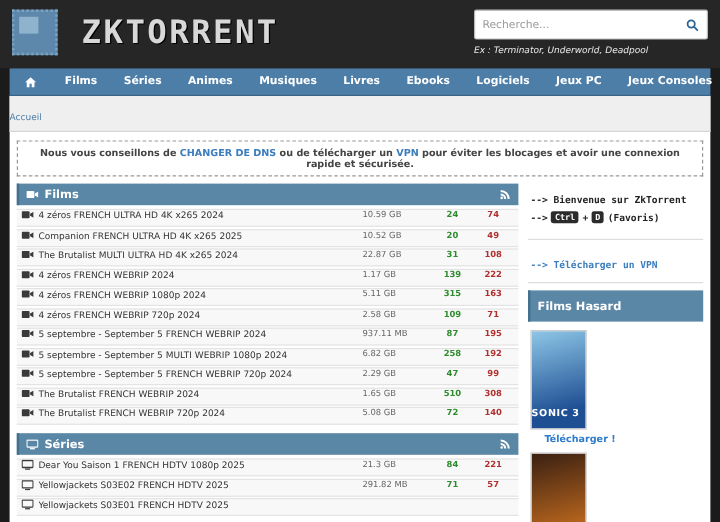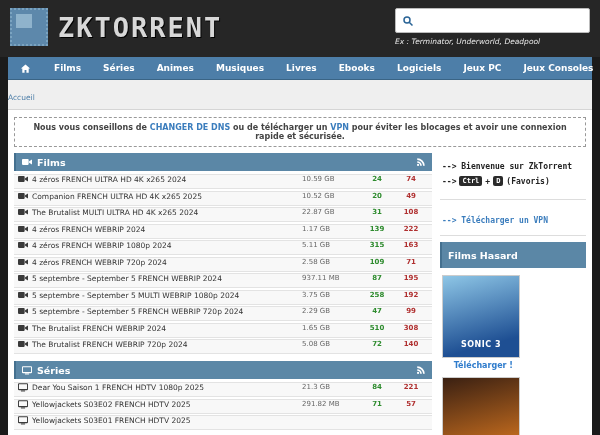--- a/index.html
+++ b/index.html
@@ -1,21 +1,21 @@
 <!DOCTYPE html>
 <html><head>
 <meta charset="utf-8">
 <style>
   * { margin:0; padding:0; box-sizing:border-box; }
   html,body { width:600px; height:435px; overflow:hidden; }
   body { background:#1b1b1b; font-family:"DejaVu Sans","Liberation Sans",sans-serif; }
 
   
   .site-header { height:57px; background:#262626; display:flex; align-items:flex-start; justify-content:space-between; padding:8px 10px 0 10px; }
-  .logo { display:flex; align-items:center; gap:10px; cursor:pointer; }
+  .logo { display:flex; align-items:center; gap:20px; cursor:pointer; }
   .logo-box { width:38px; height:38px; background:#5d88ab; border:2px dotted #7aa3c0; position:relative; }
   .logo-box:before { content:""; position:absolute; left:4px; top:4px; width:16px; height:14px; background:#8fb3cc; }
   .logo-text { color:#d8d8d8; font-size:27px; font-weight:bold; letter-spacing:2px; font-family:"DejaVu Sans Mono","Liberation Mono",monospace; text-shadow:1px 1px 0 #000; }
   .search-zone { display:flex; flex-direction:column; width:195px; }
   .search-wrap { background:#fff; border:1px solid #bbb; border-radius:2px; height:25px; display:flex; align-items:center; padding:0 6px; }
   .search-wrap input { border:none; outline:none; flex:1; font-size:9px; color:#333; font-family:inherit; }
   .search-wrap input::placeholder { color:#999; }
   .search-icon svg { display:block; }
   .search-hint { color:#e8e8e8; font-size:7.5px; margin-top:4px;font-style:italic; }
 
@@ -54,34 +54,35 @@
   
   .welcome { border-bottom:1px solid #ddd; padding:4px 2px 8px 2px; font-family:"DejaVu Sans Mono","Liberation Mono",monospace; }
   .w-line { font-size:8px; font-weight:bold; color:#222; margin:5px 0; display:flex; align-items:center; gap:3px; }
   .kbd { background:#2b2b2b; color:#fff; border-radius:2px; padding:1px 3px; font-size:7px; }
   .vpn-line { padding:8px 2px; border-bottom:1px solid #ddd; font-family:"DejaVu Sans Mono","Liberation Mono",monospace; }
   .vpn-line a { color:#3b7dbd; font-size:8px; font-weight:bold; text-decoration:none; cursor:pointer; }
   .hasard-head { height:26px; background:#5b87a6; border-left:2px solid #44708f; color:#fff; display:flex; align-items:center; padding:0 6px; margin-top:6px; }
   .hasard-head .panel-title { font-size:9.5px; }
   .poster-grid { display:flex; flex-wrap:wrap; gap:7px; padding:7px 2px; }
   .poster-cell { width:71px; }
-  .poster { width:78px; height:83px; border:1px solid #ccc; display:flex; align-items:flex-end; justify-content:center; cursor:pointer; overflow:hidden; }
+  .poster { width:47px; height:83px; border:1px solid #ccc; display:flex; align-items:flex-end; cursor:pointer; overflow:hidden; }
   .poster span { font-size:8px; font-weight:bold; text-align:center; padding-bottom:8px; letter-spacing:.5px; }
   .poster-dl { display:block; text-align:right; color:#2f7ccc; font-size:8px; font-weight:bold; margin-top:3px; text-decoration:none; cursor:pointer; }
 </style>
 </head>
 <body>
 
 <div class="site-header">
   <div class="logo">
     <div class="logo-box"></div>
     <span class="logo-text">ZKTORRENT</span>
   </div>
   <div class="search-zone">
     <div class="search-wrap">
+      <input type="text" placeholder="Recherche..." style="">
       <span class="search-icon">
         <svg width="12" height="12" viewBox="0 0 24 24">
             <circle cx="10" cy="10" r="6" fill="none" stroke="#2a6496" stroke-width="3"></circle>
             <line x1="14.5" y1="14.5" x2="21" y2="21" stroke="#2a6496" stroke-width="3"></line>
           </svg>
       </span>
     </div>
     <span class="search-hint">Ex : Terminator, Underworld, Deadpool</span>
   </div>
 </div>
@@ -226,21 +227,21 @@
   </div>
 
   <div class="t-row">
     <span class="ticon">
                 <svg width="10" height="8" viewBox="0 0 24 18">
                   <rect x="0" y="2" width="16" height="14" rx="2" fill="#3a3a3a"></rect>
                   <path d="M17 7 L24 3 L24 15 L17 11 Z" fill="#3a3a3a"></path>
                 </svg>
               </span>
     <span class="t-title">5 septembre - September 5 MULTI WEBRIP 1080p 2024</span>
-    <span class="t-size">3.75 GB</span>
+    <span class="t-size">6.82 GB</span>
     <span class="t-seed">258</span>
     <span class="t-leech">192</span>
   </div>
 
   <div class="t-row">
     <span class="ticon">
                 <svg width="10" height="8" viewBox="0 0 24 18">
                   <rect x="0" y="2" width="16" height="14" rx="2" fill="#3a3a3a"></rect>
                   <path d="M17 7 L24 3 L24 15 L17 11 Z" fill="#3a3a3a"></path>
                 </svg>

